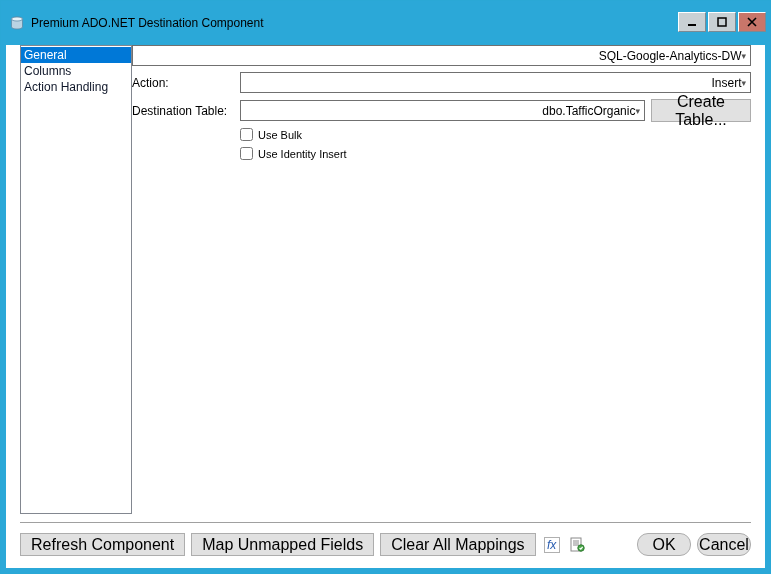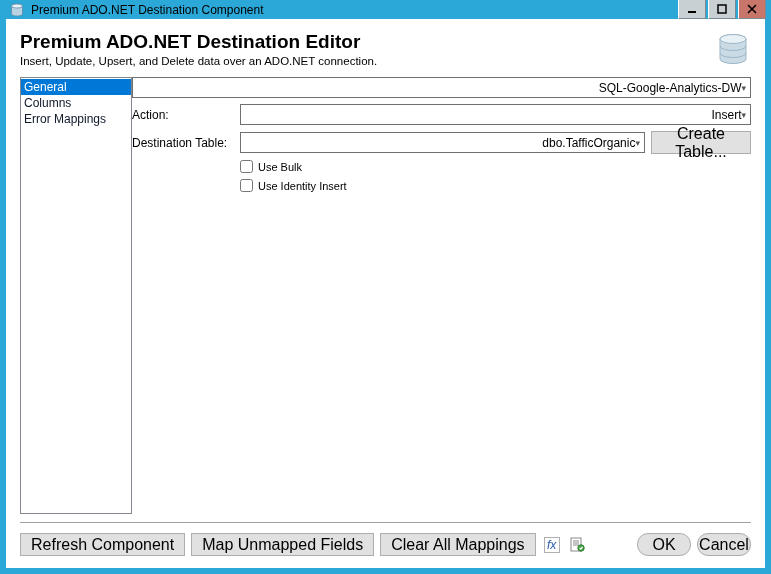--- a/index.html
+++ b/index.html
@@ -5,21 +5,21 @@
   * { box-sizing: border-box; font-family: "Segoe UI", Tahoma, sans-serif; font-size: 12px; }
   body { margin: 0; background: #fff; }
   .window {
     width: 771px; height: 574px;
     border: 1px solid #2aa8d6;
     background: #fff;
     display: flex; flex-direction: column;
     box-shadow: 0 2px 10px rgba(0,0,0,0.3);
   }
   .titlebar {
-    height: 18px; background: #2ba8d8;
+    height: 44px; background: #2ba8d8;
     display: flex; align-items: center;
     padding-left: 8px;
   }
   .titlebar .app-icon {
     width: 16px; height: 16px; margin-right: 6px;
     display: flex; align-items: center; justify-content: center;
   }
   .titlebar .title { color: #000; font-size: 12px; flex: 1; }
   .win-controls { display: flex; height: 22px; margin-right: 4px; }
   .win-btn {
@@ -129,46 +129,31 @@
       <div class="win-btn win-close">
         <svg width="10" height="10">
             <path d="M1 1 L9 9 M9 1 L1 9" stroke="#000" stroke-width="1.6"></path>
           </svg>
       </div>
     </div>
   </div>
 
   <div class="client">
 
-    <div class="header">
-      <div class="header-text">
-        <h1>Premium ADO.NET Destination Editor</h1>
-        <div class="sub">Insert, Update, Upsert, and Delete data over an ADO.NET connection.</div>
-      </div>
-      <div class="db-icon">
-        <svg width="36" height="36" viewBox="0 0 36 36">
-          <ellipse cx="18" cy="8" rx="13" ry="4.5" fill="#dbe7ef" stroke="#9db7c8" stroke-width="1"></ellipse>
-          <path d="M5 8 V28 A13 4.5 0 0 0 31 28 V8" fill="#cadbe6" stroke="#9db7c8" stroke-width="1"></path>
-          <path d="M5 15 A13 4.5 0 0 0 31 15" fill="none" stroke="#9db7c8" stroke-width="1"></path>
-          <path d="M5 22 A13 4.5 0 0 0 31 22" fill="none" stroke="#9db7c8" stroke-width="1"></path>
-          <ellipse cx="18" cy="8" rx="13" ry="4.5" fill="#e8f1f6" stroke="#9db7c8" stroke-width="1"></ellipse>
-        </svg>
-      </div>
-    </div>
 
     <div class="body">
       <div class="nav">
         <div class="nav-item selected">
           <span>General</span>
         </div>
         <div class="nav-item">
           <span>Columns</span>
         </div>
         <div class="nav-item">
-          <span>Error Mappings</span>
+          <span>Action Handling</span>
         </div>
       </div>
 
       <div class="form">
 
         <div class="form-row row1">
           <div class="sel">
             <span>SQL-Google-Analytics-DW</span>
             <span class="arrow">▾</span>
           </div>

